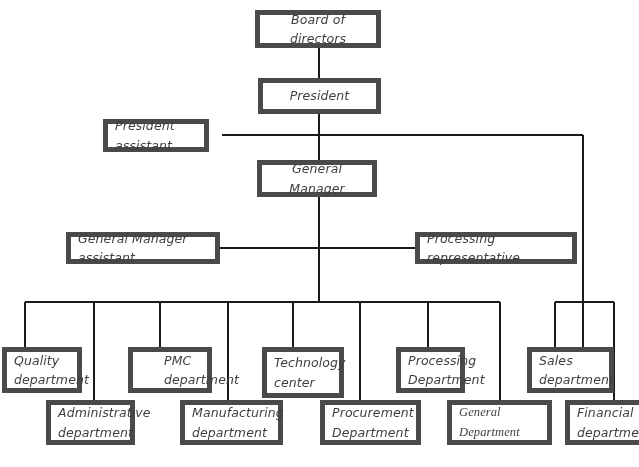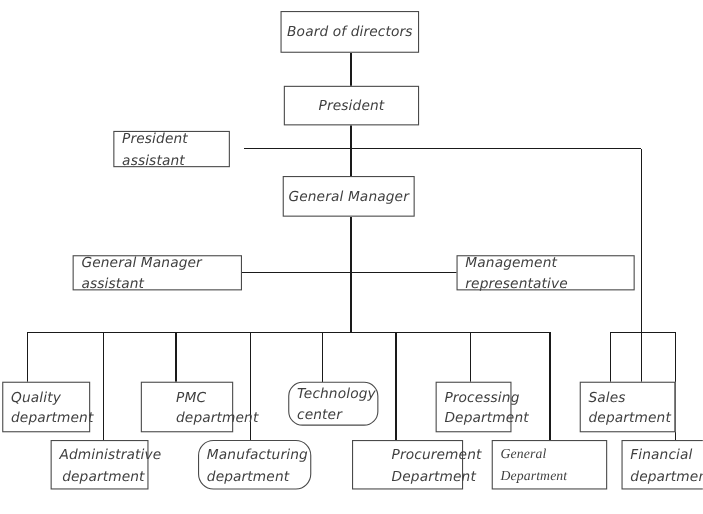--- a/index.html
+++ b/index.html
@@ -23,21 +23,21 @@
     left: 0;
     top: 0;
     width: 639px;
     height: 467px;
     pointer-events: none;
   }
   .node-box {
     position: absolute;
     box-sizing: border-box;
     background: #ffffff;
-    border: 1px solid #84cc16;
+    border: 5px solid #84cc16;
     display: flex;
     flex-direction: column;
     justify-content: center;
     color: #3f3f3f;
     font-style: italic;
     font-size: 12.5px;
     line-height: 1.55;
     letter-spacing: 0.1px;
     font-family: "DejaVu Sans", sans-serif;
     z-index: 2;
@@ -88,51 +88,51 @@
       <div class="node-box align-left" style="left: 103px; top: 119px; width: 106px; height: 33px; border-color: rgb(74, 74, 74); background: rgb(255, 255, 255); color: rgb(63, 63, 63);">
         <span class="node-label">President assistant</span>
       </div>
       <div class="node-box align-center" style="left: 257px; top: 160px; width: 120px; height: 37px; border-color: rgb(74, 74, 74); background: rgb(255, 255, 255); color: rgb(63, 63, 63);">
         <span class="node-label">General Manager</span>
       </div>
       <div class="node-box align-left" style="left: 66px; top: 232px; width: 154px; height: 32px; border-color: rgb(74, 74, 74); background: rgb(255, 255, 255); color: rgb(63, 63, 63);">
         <span class="node-label">General Manager assistant</span>
       </div>
       <div class="node-box align-left" style="left: 415px; top: 232px; width: 162px; height: 32px; border-color: rgb(74, 74, 74); background: rgb(255, 255, 255); color: rgb(63, 63, 63);">
-        <span class="node-label">Management representative</span>
+        <span class="node-label">Processing representative</span>
       </div>
       <div class="node-box align-left" style="left: 2px; top: 347px; width: 80px; height: 46px; border-color: rgb(74, 74, 74); background: rgb(255, 255, 255); color: rgb(63, 63, 63);">
         <span class="node-label">Quality
 department</span>
       </div>
       <div class="node-box align-left" style="left: 128px; top: 347px; width: 84px; height: 46px; border-color: rgb(74, 74, 74); background: rgb(255, 255, 255); color: rgb(63, 63, 63); padding-left: 24px;">
         <span class="node-label">PMC
 department</span>
       </div>
-      <div class="node-box align-left" style="left: 262px; top: 347px; width: 82px; height: 40px; border-color: rgb(74, 74, 74); background: rgb(255, 255, 255); color: rgb(63, 63, 63); border-radius: 13px;">
+      <div class="node-box align-left" style="left: 262px; top: 347px; width: 82px; height: 51px; border-color: rgb(74, 74, 74); background: rgb(255, 255, 255); color: rgb(63, 63, 63);">
         <span class="node-label">Technology
 center</span>
       </div>
       <div class="node-box align-left" style="left: 396px; top: 347px; width: 69px; height: 46px; border-color: rgb(74, 74, 74); background: rgb(255, 255, 255); color: rgb(63, 63, 63);">
         <span class="node-label">Processing
 Department</span>
       </div>
       <div class="node-box align-left" style="left: 527px; top: 347px; width: 87px; height: 46px; border-color: rgb(74, 74, 74); background: rgb(255, 255, 255); color: rgb(63, 63, 63);">
         <span class="node-label">Sales
 department</span>
       </div>
       <div class="node-box align-left" style="left: 46px; top: 400px; width: 89px; height: 45px; border-color: rgb(74, 74, 74); background: rgb(255, 255, 255); color: rgb(63, 63, 63); text-align: center;">
         <span class="node-label">Administrative
 department</span>
       </div>
-      <div class="node-box align-left" style="left: 180px; top: 400px; width: 103px; height: 45px; border-color: rgb(74, 74, 74); background: rgb(255, 255, 255); color: rgb(63, 63, 63); border-radius: 14px;">
+      <div class="node-box align-left" style="left: 180px; top: 400px; width: 103px; height: 45px; border-color: rgb(74, 74, 74); background: rgb(255, 255, 255); color: rgb(63, 63, 63);">
         <span class="node-label">Manufacturing
 department</span>
       </div>
-      <div class="node-box align-left" style="left: 320px; top: 400px; width: 101px; height: 45px; border-color: rgb(74, 74, 74); background: rgb(255, 255, 255); color: rgb(63, 63, 63); padding-left: 28px;">
+      <div class="node-box align-left" style="left: 320px; top: 400px; width: 101px; height: 45px; border-color: rgb(74, 74, 74); background: rgb(255, 255, 255); color: rgb(63, 63, 63);">
         <span class="node-label">Procurement
 Department</span>
       </div>
       <div class="node-box align-left" style="left: 447px; top: 400px; width: 105px; height: 45px; border-color: rgb(74, 74, 74); background: rgb(255, 255, 255); color: rgb(63, 63, 63); font-family: Liberation Serif, serif;">
         <span class="node-label">General
 Department</span>
       </div>
       <div class="node-box align-left" style="left: 565px; top: 400px; width: 82px; height: 45px; border-color: rgb(74, 74, 74); background: rgb(255, 255, 255); color: rgb(63, 63, 63);">
         <span class="node-label">Financial
 department</span>

